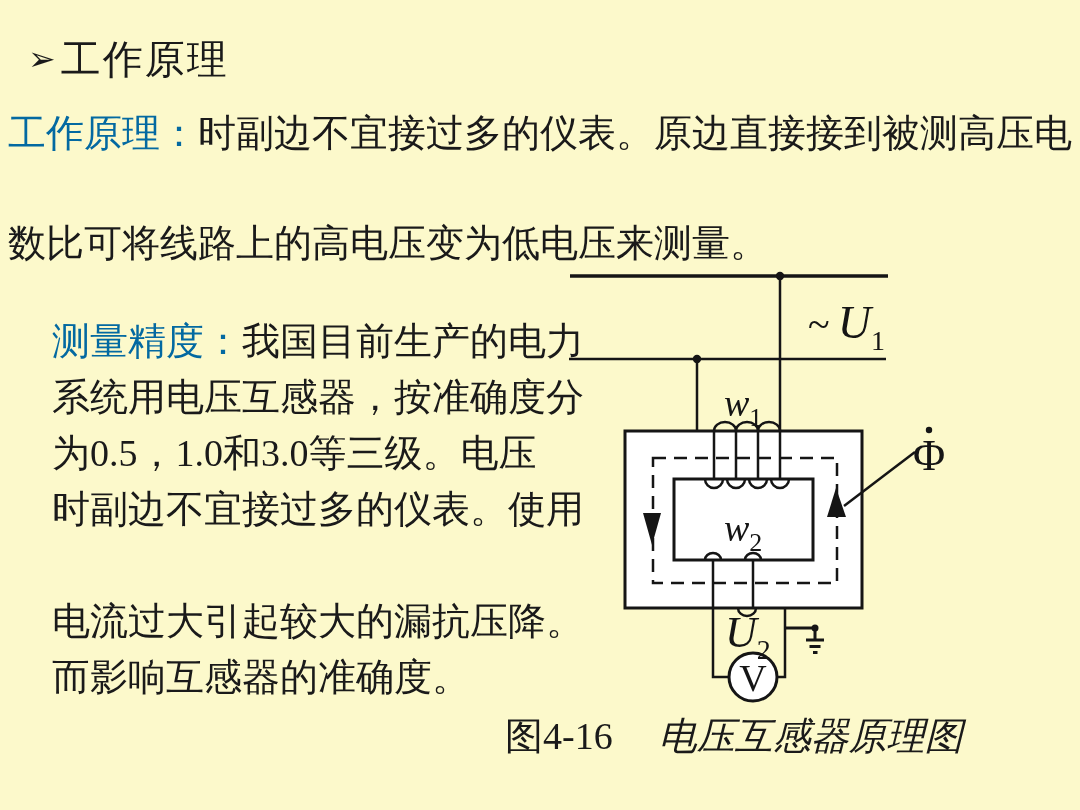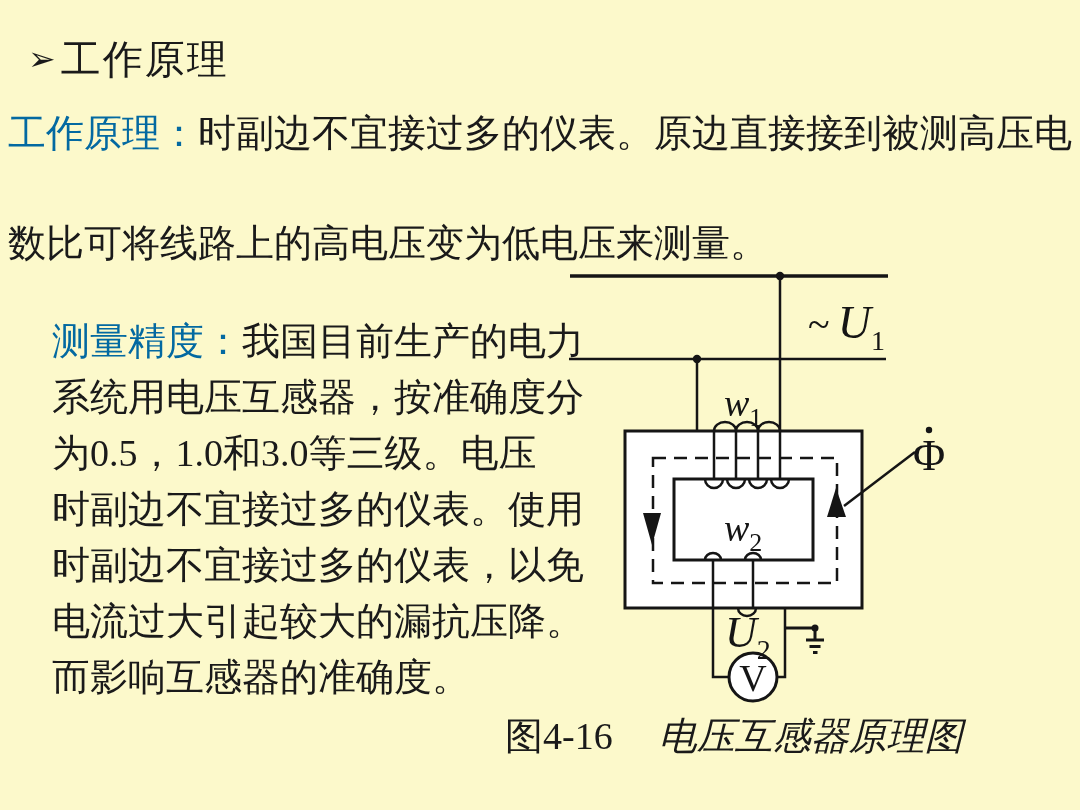--- a/index.html
+++ b/index.html
@@ -33,21 +33,21 @@
 </style>
 </head>
 <body>
 
 <div class="slide">
 
   <div class="title"><span class="bullet">➢</span><span>工作原理</span></div>
 
   <div class="para p1"><span class="lead">工作原理：</span><span>时副边不宜接过多的仪表。原边直接接到被测高压电</span><br><br><span>数比可将线路上的高电压变为低电压来测量。</span></div>
 
-  <div class="para p2"><span class="lead">测量精度：</span><span>我国目前生产的电力</span><br><span>系统用电压互感器，按准确度分</span><br><span>为0.5，1.0和3.0等三级。电压</span><br><span>时副边不宜接过多的仪表。使用</span><br><span>时副边不宜接过多的仪表，以免</span><br><span>电流过大引起较大的漏抗压降。</span><br><span>而影响互感器的准确度。</span></div>
+  <div class="para p2"><span class="lead">测量精度：</span><span>我国目前生产的电力</span><br><span>系统用电压互感器，按准确度分</span><br><span>为0.5，1.0和3.0等三级。电压</span><br><span>时副边不宜接过多的仪表。使用</span><br><br><span>电流过大引起较大的漏抗压降。</span><br><span>而影响互感器的准确度。</span></div>
 
   <svg class="diagram" viewBox="0 0 1080 810">
 
     <line x1="570" y1="276" x2="888" y2="276" stroke="#151515" stroke-width="3.5"></line>
     <line x1="569" y1="359" x2="886" y2="359" stroke="#151515" stroke-width="2.5"></line>
     <circle cx="780" cy="276" r="4.2" fill="#151515"></circle>
     <circle cx="697" cy="359" r="4.2" fill="#151515"></circle>
 
     <line x1="780" y1="276" x2="780" y2="431" stroke="#151515" stroke-width="2.5"></line>
     <line x1="697" y1="359" x2="697" y2="432" stroke="#151515" stroke-width="2.5"></line>

